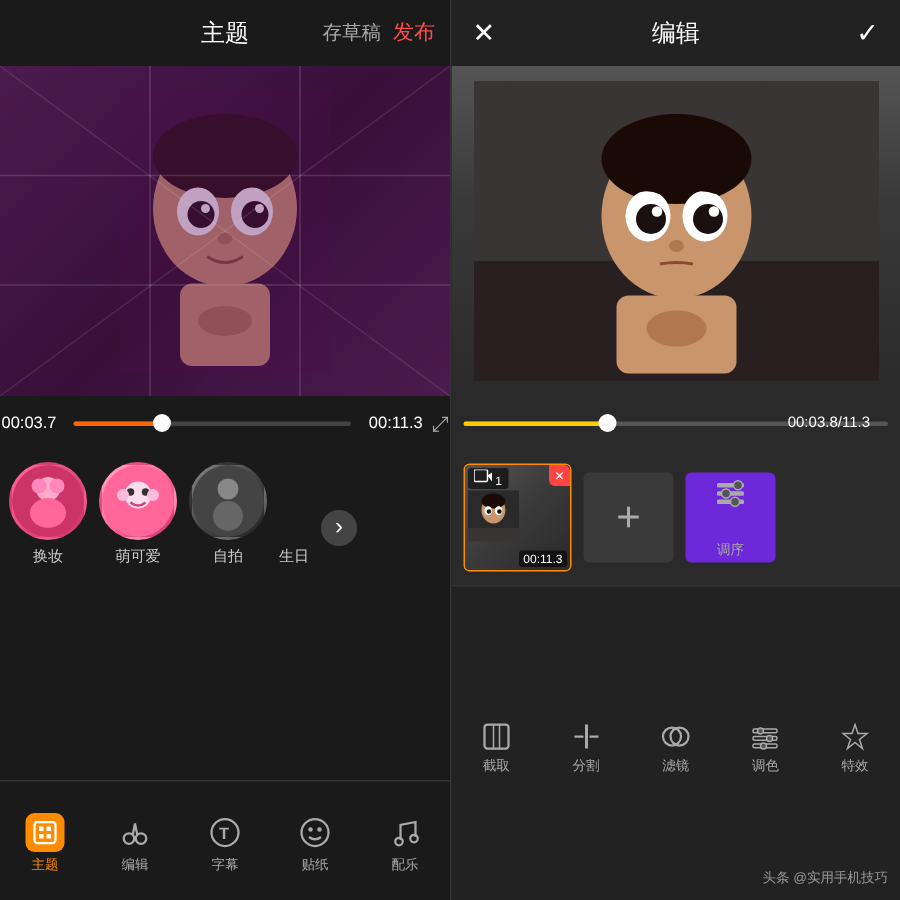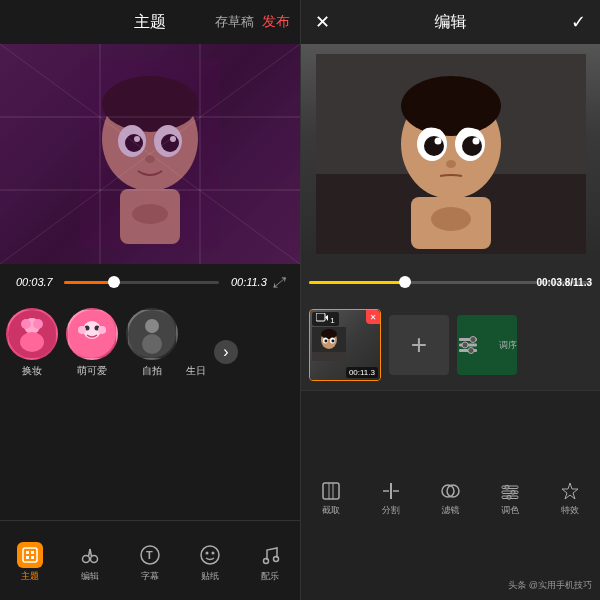--- a/index.html
+++ b/index.html
@@ -85,23 +85,22 @@
     .grid-lines {
       position: absolute;
       top: 0; left: 0; right: 0; bottom: 0;
     }
 
     .left-timeline {
       height: 36px;
       background: #1a1a1a;
       display: flex;
       align-items: center;
-      padding: 0 16px;
+      padding: 0 1px;
       gap: 6px;
-      font-style: italic;
     }
 
     .time-left {
       color: #fff;
       font-size: 11px;
       min-width: 42px;
     }
 
     .timeline-bar {
       flex: 1;
@@ -341,24 +340,23 @@
       position: absolute;
       top: 50%;
       left: 34%;
       transform: translate(-50%, -50%);
     }
 
     .right-time-label {
       color: #fff;
       font-size: 10px;
       position: absolute;
-      right: 8px;
+      right: 20px;
       top: 50%;
       transform: translateY(-50%);
-      font-weight: bold;
     }
 
     .right-clips-area {
       height: 90px;
       background: #2a2a2a;
       display: flex;
       align-items: center;
       padding: 0 8px;
       gap: 8px;
       overflow-x: auto;
@@ -413,24 +411,24 @@
       justify-content: center;
       flex-shrink: 0;
       color: #aaa;
       font-size: 24px;
       cursor: pointer;
     }
 
     .adjust-btn {
       width: 60px;
       height: 60px;
-      background: #14532d;
+      background: #6d28d9;
       border-radius: 4px;
       display: flex;
-      flex-direction: row;
+      flex-direction: column;
       align-items: center;
       justify-content: center;
       flex-shrink: 0;
       color: #aaa;
       font-size: 10px;
       gap: 20px;
       cursor: pointer;
     }
 
     .right-bottom-nav {

